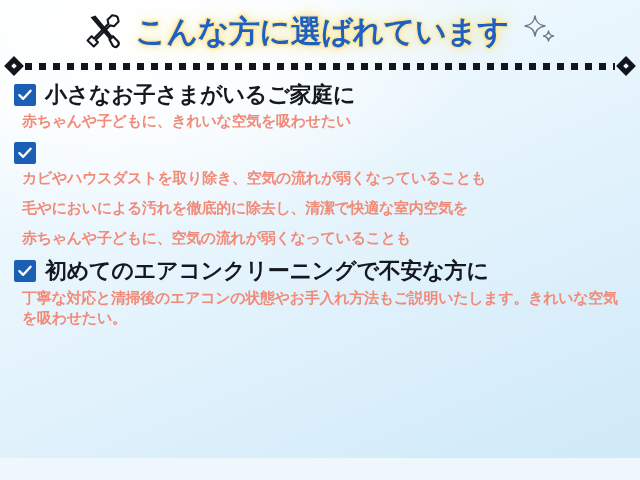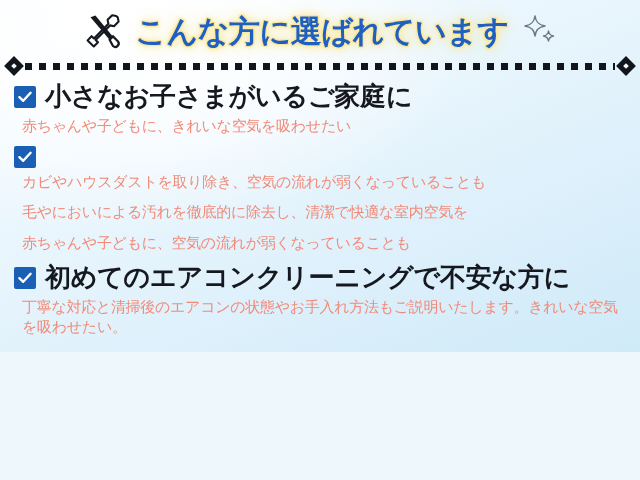--- a/index.html
+++ b/index.html
@@ -11,21 +11,21 @@
     width: 640px;
     height: 480px;
     overflow: hidden;
     font-family: "DejaVu Sans", "Liberation Sans", sans-serif;
     background: #eef7fc;
   }
 
   .poster {
     position: relative;
     width: 640px;
-    height: 352px;
+    height: 458px;
     box-sizing: border-box;
     background:
       radial-gradient(ellipse 520px 300px at 18% 6%, #ffffff 0%, rgba(255,255,255,0.75) 35%, rgba(255,255,255,0) 70%),
       linear-gradient(157deg, #f3fbff 0%, #eaf6fd 38%, #ddf0fb 68%, #cfeaf8 100%);
     overflow: hidden;
   }
 
   
   .header {
     position: relative;
@@ -140,31 +140,31 @@
   }
   .checkbox-icon svg {
     position: absolute;
     left: 3px;
     top: 3px;
     width: 16px;
     height: 16px;
   }
 
   .item-title {
-    font-size: 26px;
+    font-size: 22px;
     font-weight: bold;
     color: #15191f;
     line-height: 1.15;
     letter-spacing: -0.2px;
     white-space: nowrap;
   }
 
   .item-sub {
     font-size: 15px;
-    font-weight: normal;
+    font-weight: bold;
     color: #f28a78;
     line-height: 1.35;
     letter-spacing: -0.3px;
     margin: 4px 0 0 8px;
     max-width: 600px;
   }
 </style>
 </head>
 <body>
 

